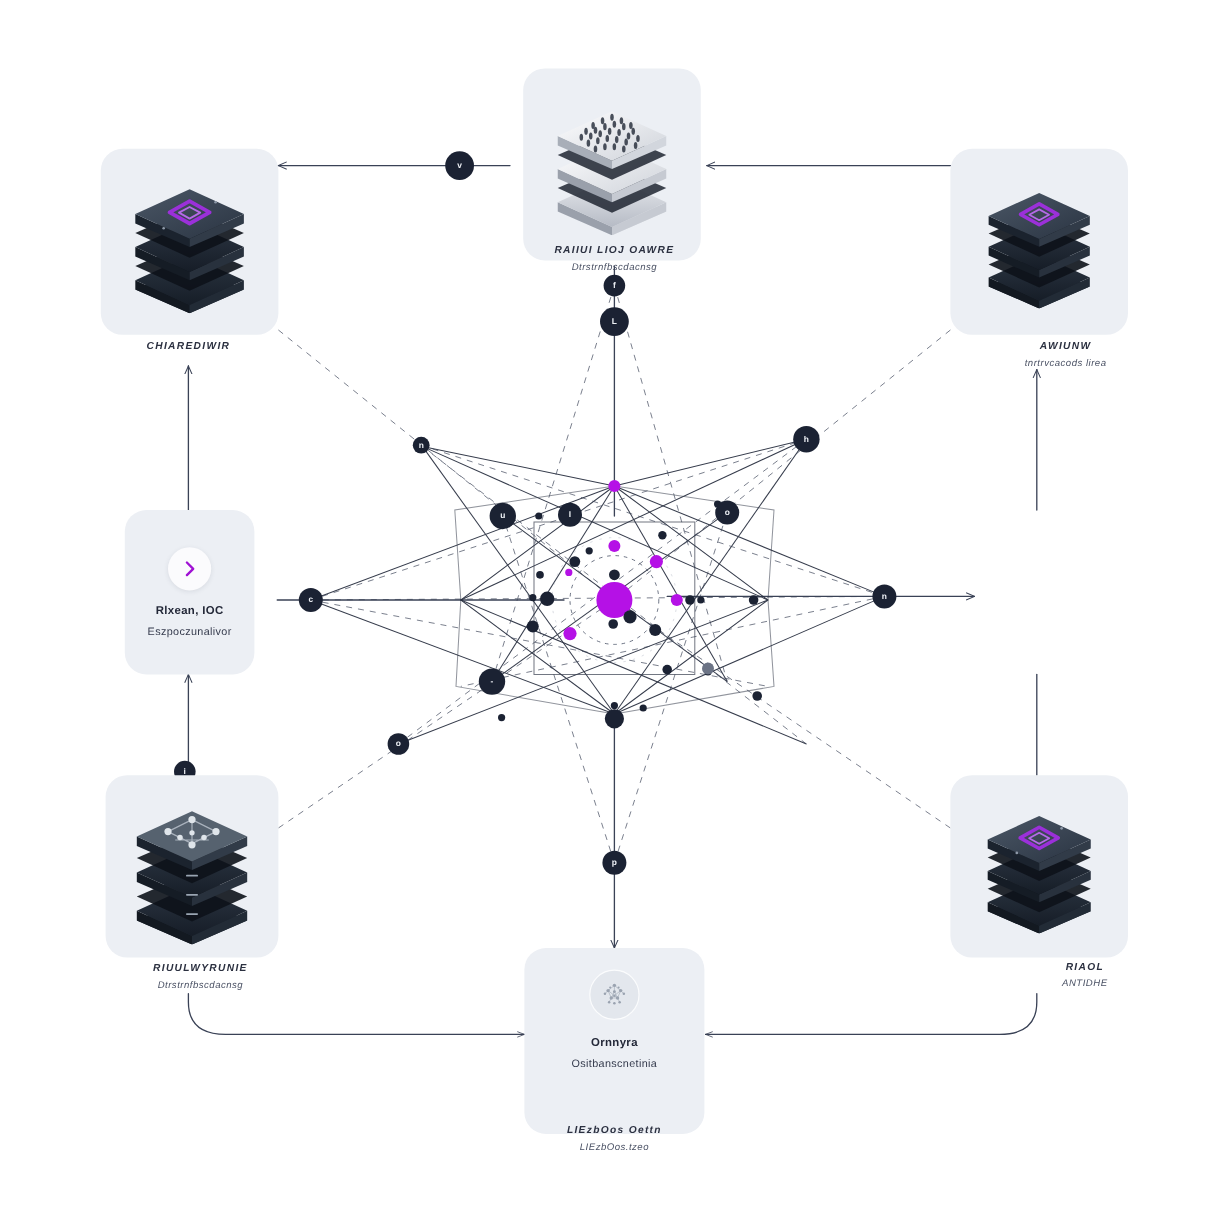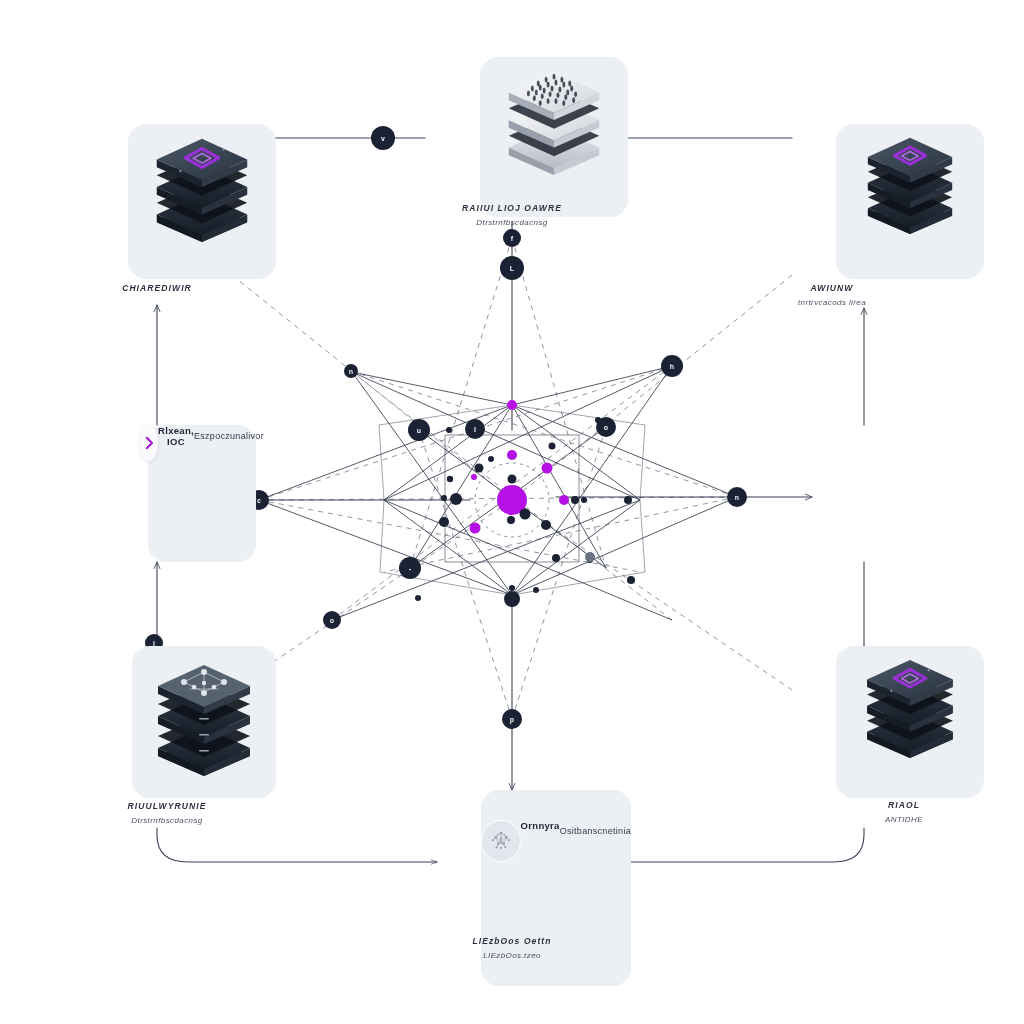--- a/index.html
+++ b/index.html
@@ -15,24 +15,23 @@
   
   .wires{position:absolute;left:0;top:0;width:1024px;height:1024px;pointer-events:none;}
 
   
   .card{
     position:absolute;
     background:#eceff4;
     border-radius:18px;
     box-sizing:border-box;
     display:flex;
-    flex-direction:row;
-    align-items:flex-start;
+    flex-direction:column;
+    align-items:center;
     justify-content:center;
-    margin-left:44px;
   }
   .card-label{
     position:absolute;
     left:50%;
     transform:translateX(-50%);
     text-align:center;
     white-space:nowrap;
     color:#2b3040;
     letter-spacing:.6px;
     font-style:italic;
@@ -354,21 +353,21 @@
       <path d="M14,52 L60,73 L106,52 L60,32 Z" fill="#0d1219" opacity=".9"></path>
       <path d="M14,36 L60,57 L60,64 L14,44 Z" fill="#1b232e"></path>
       <path d="M106,36 L60,57 L60,64 L106,44 Z" fill="#313b48"></path>
       <path d="M60,15 L106,36 L60,57 L14,36 Z" fill="url(#dk1)"></path>
       <g transform="translate(60,36)">
         <path d="M0,-11 L17,-1.5 L0,8 L-17,-1.5 Z" fill="none" stroke="#9b30d9" stroke-width="3.2" stroke-linejoin="round"></path>
         <path d="M0,-6 L9,-1.2 L0,3.8 L-9,-1.2 Z" fill="none" stroke="#b56ae8" stroke-width="1.6" stroke-linejoin="round"></path>
       </g>
     </svg>
   </div>
-  <div class="card-label" style="left:832px;top:283px;">
+  <div class="card-label" style="left:888px;top:283px;">
     <div class="lbl-title">AWIUNW</div>
     <div class="lbl-sub">tnrtrvcacods lirea</div>
   </div>
 
   <div class="card" style="left:104px;top:425px;width:108px;height:137px;">
     <div class="round-badge badge-white" style="width:36px;height:36px;margin-bottom:12px;">
       <svg width="18" height="18" viewBox="0 0 24 24">
         <path d="M9,5 L16,12 L9,19" fill="none" stroke="#a012d4" stroke-width="2.6" stroke-linecap="round" stroke-linejoin="round"></path>
       </svg>
     </div>
@@ -438,21 +437,21 @@
       </g>
       <circle cx="80" cy="26" r="1.2" fill="#8e99a8"></circle>
       <circle cx="40" cy="48" r="1.2" fill="#8e99a8"></circle>
     </svg>
   </div>
   <div class="card-label" style="left:864px;top:800px;margin-left:40px;">
     <div class="lbl-title">RIAOL</div>
     <div class="lbl-sub">ANTIDHE</div>
   </div>
 
-  <div class="card" style="left:437px;top:790px;width:150px;height:196px;justify-content:flex-start;padding-top:30px;">
+  <div class="card" style="left:437px;top:790px;width:150px;height:155px;justify-content:flex-start;padding-top:18px;">
     <div class="round-badge" style="width:40px;height:40px;background:#e3e7ed;border:1.5px solid #fbfcfd;margin-bottom:14px;">
       <svg width="28" height="28" viewBox="0 0 32 32">
         <g stroke="#aab2be" stroke-width=".7" fill="none">
           <path d="M16,7 L10,12 M16,7 L22,12 M10,12 L13,19 M22,12 L19,19 M13,19 L19,19 M16,7 L16,13 M10,12 L19,19 M22,12 L13,19 M16,13 L13,19 M16,13 L19,19 M7,15 L10,12 M25,15 L22,12 M11,23 L13,19 M21,23 L19,19"></path>
         </g>
         <g fill="#9aa3b0">
           <circle cx="16" cy="7" r="1.6"></circle>
             <circle cx="10" cy="12" r="1.6"></circle>
           <circle cx="22" cy="12" r="1.6"></circle>
             <circle cx="13" cy="19" r="1.6"></circle>

